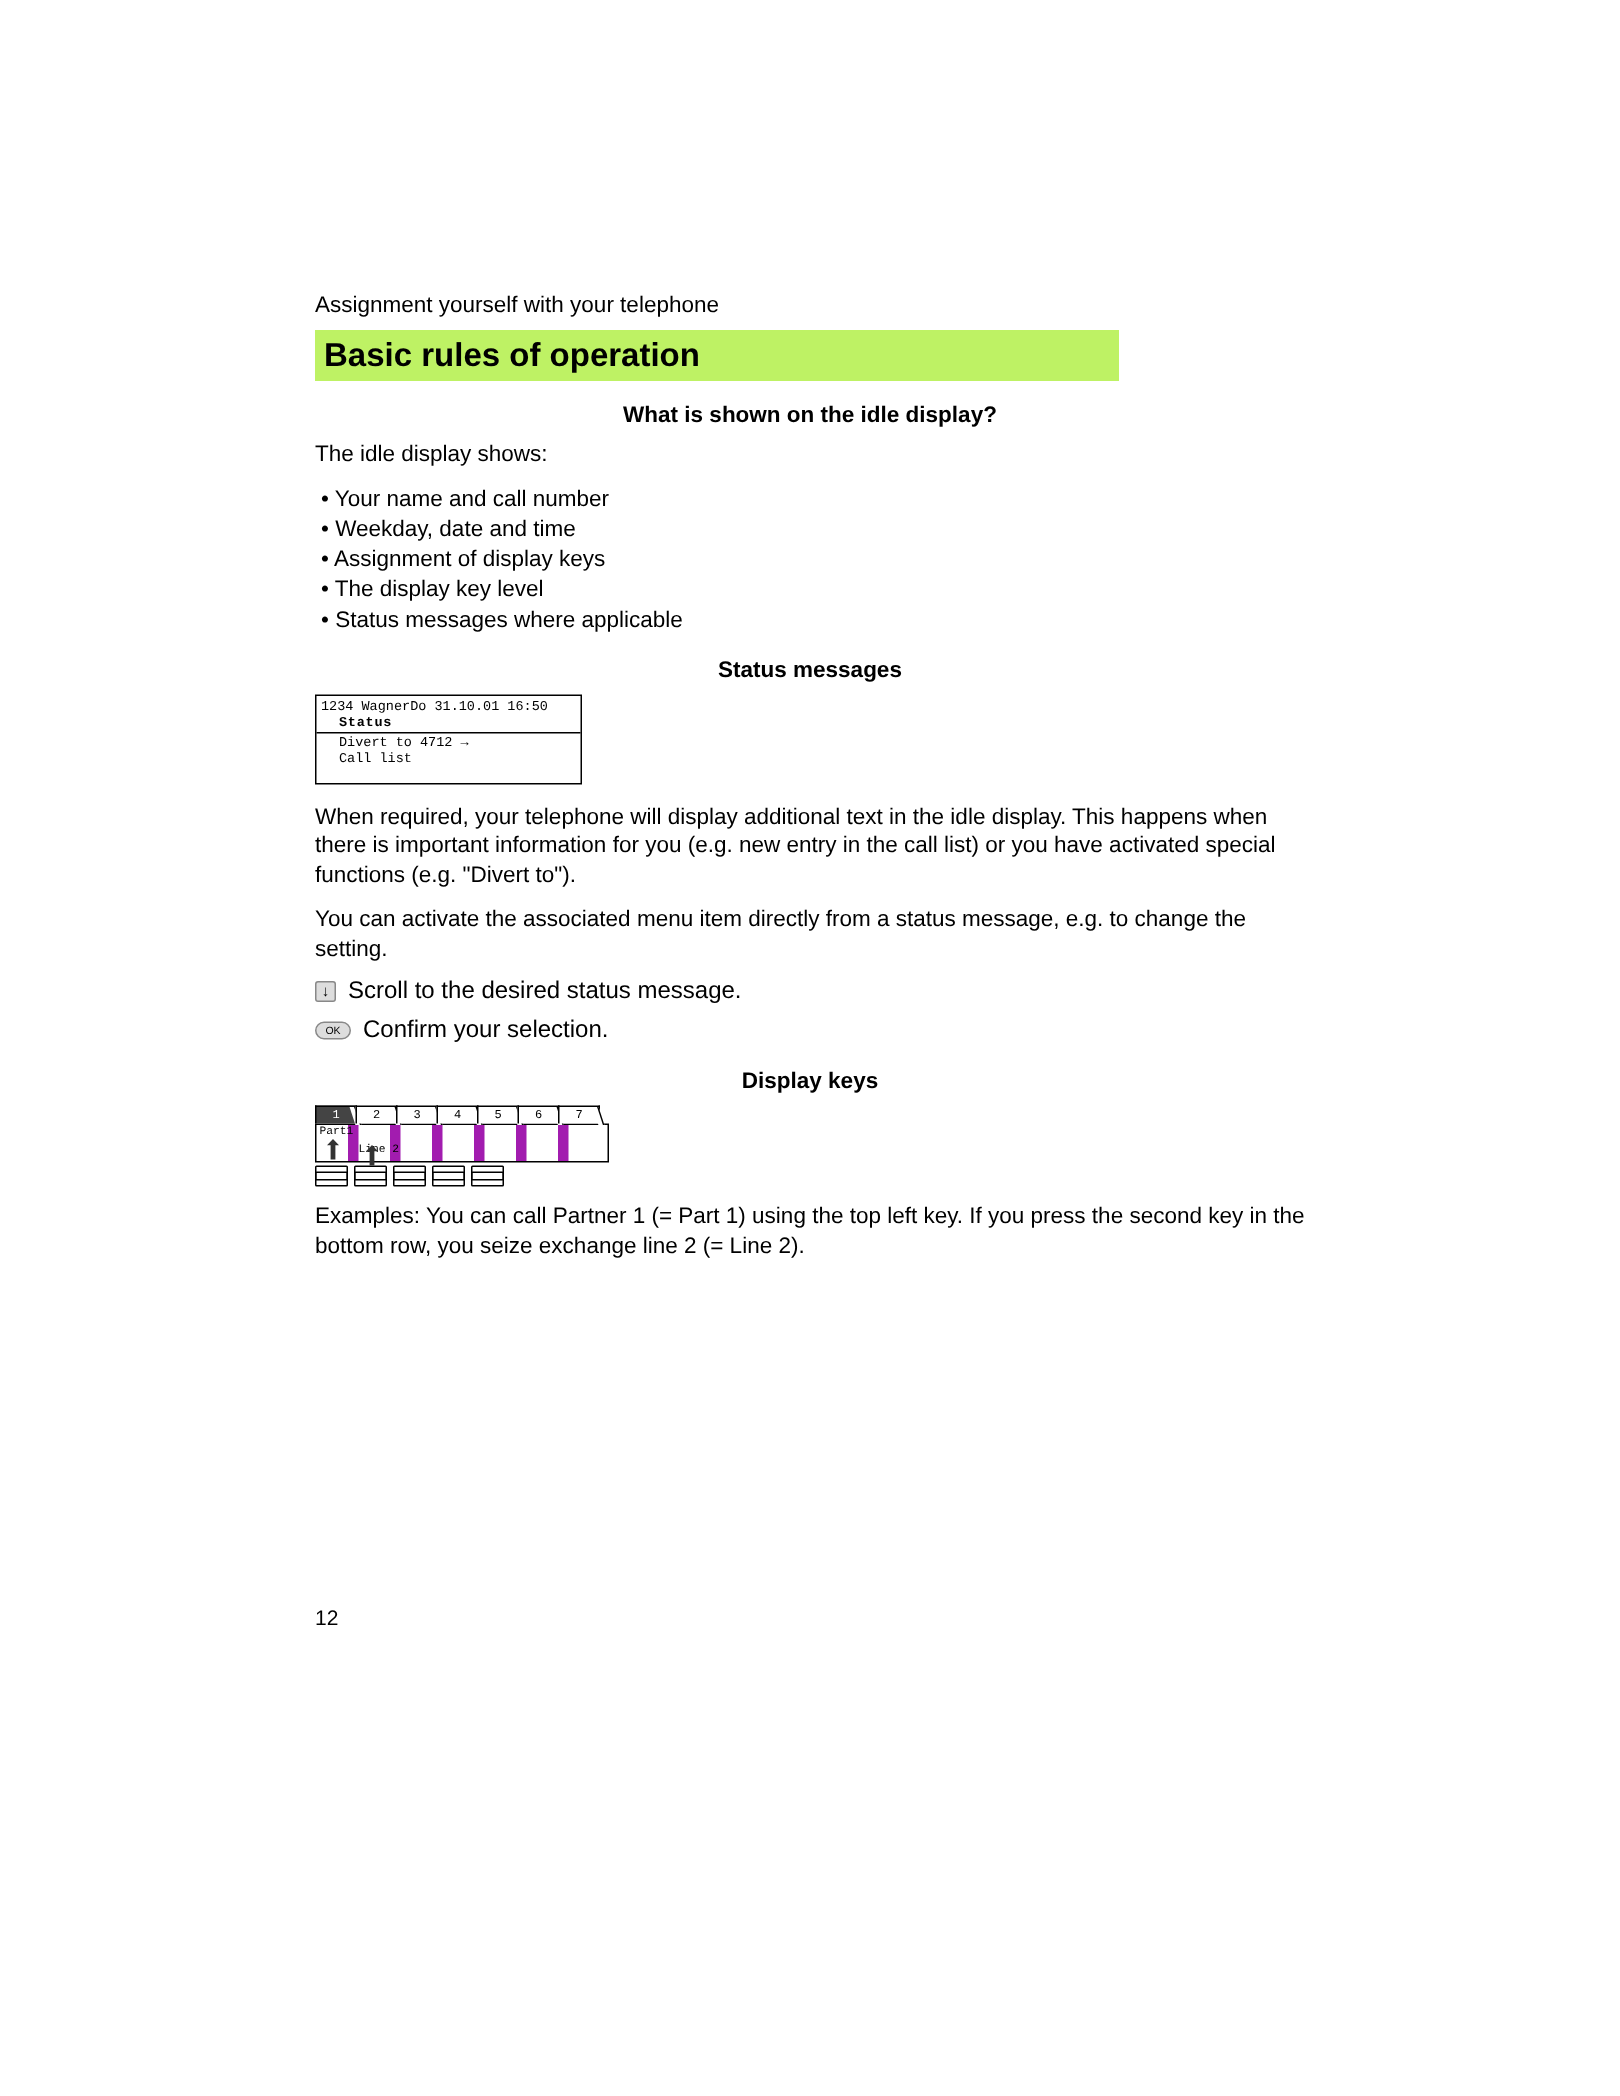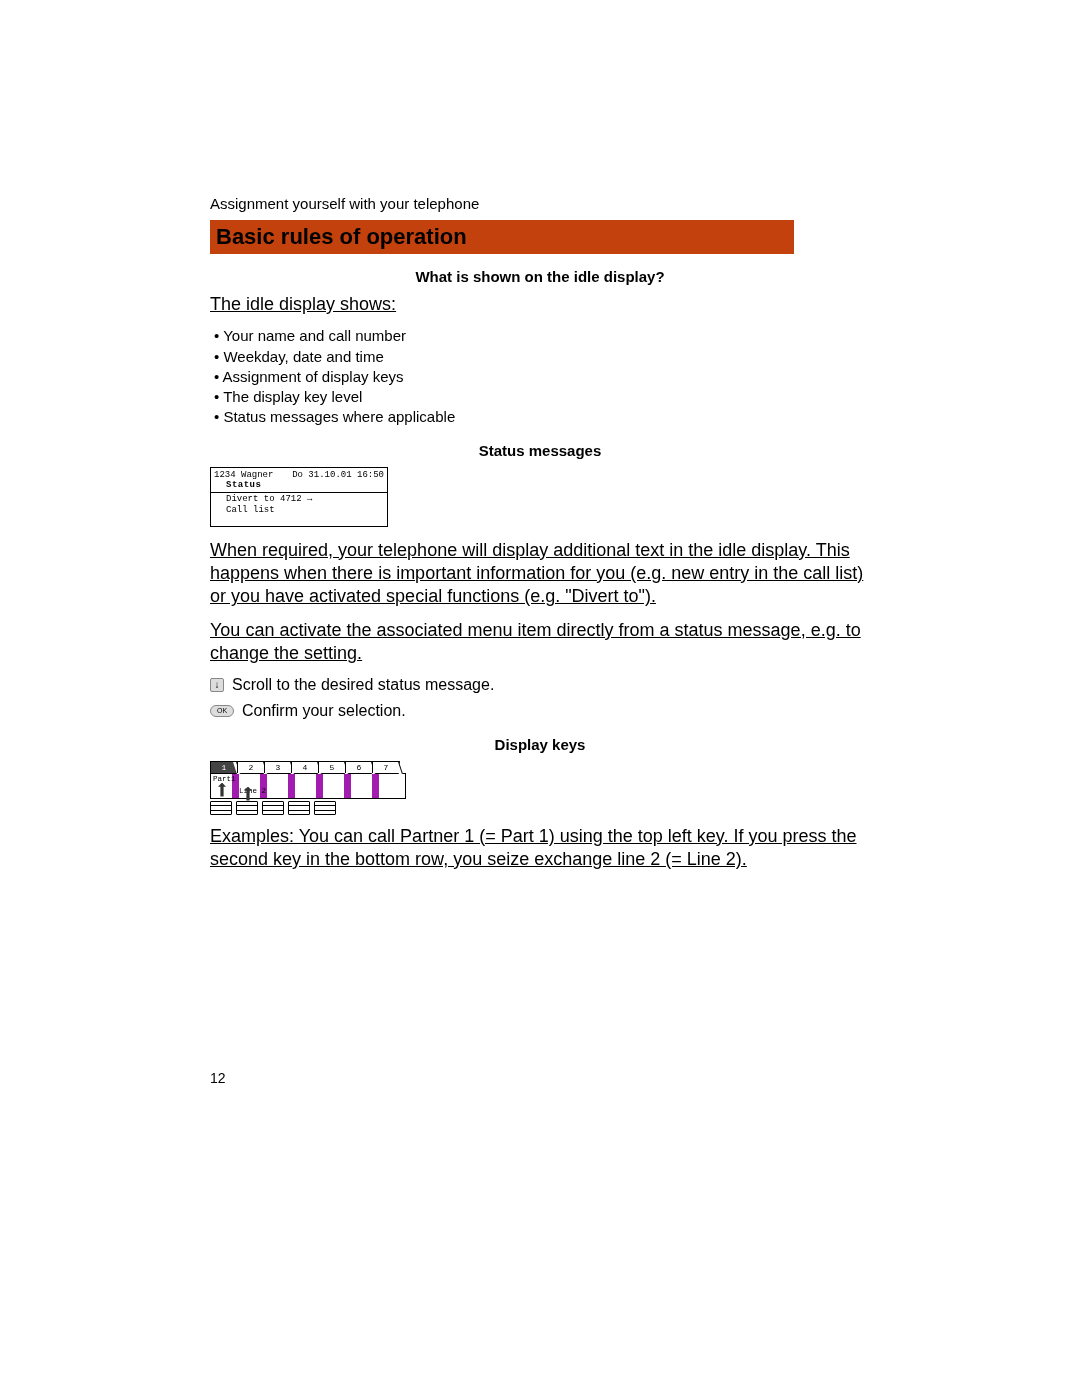--- a/index.html
+++ b/index.html
@@ -1,27 +1,27 @@
 <!DOCTYPE html>
 <html><head>
 <meta charset="utf-8">
 <style>
   * { box-sizing: border-box; margin: 0; padding: 0; }
   html, body { width: 1080px; height: 1397px; background: #fff; font-family: Arial, Helvetica, sans-serif; color: #000; }
   .page { width: 1080px; height: 1397px; position: relative; padding: 195px 210px 0 210px; }
   .breadcrumb { font-size: 15px; margin-bottom: 8px; }
-  .section-title-bar { background: #c2410c; padding: 4px 6px; width: 584px; margin-bottom: 14px; }
+  .section-title-bar { background: #bef264; padding: 4px 6px; width: 536px; margin-bottom: 14px; }
   .section-title { font-size: 22px; font-weight: bold; }
   .subheading { font-size: 15px; font-weight: bold; margin-bottom: 8px; margin-top: 6px; text-align: center; }
-  .body-text { font-size: 18px; line-height: 1.3; margin-bottom: 10px; text-decoration: underline; }
+  .body-text { font-size: 15px; line-height: 1.3; margin-bottom: 10px; }
   ul.bullets { list-style: none; padding-left: 4px; margin-bottom: 14px; }
   ul.bullets li { font-size: 15px; line-height: 1.35; }
   ul.bullets li::before { content: "•  "; }
   .status-box { border: 1px solid #000; width: 178px; height: 60px; margin-bottom: 12px; font-family: "Courier New", monospace; font-size: 9px; line-height: 1.2; padding: 2px 3px 0 3px; position: relative; }
-  .status-box .line1 { display: flex; justify-content: space-between; }
+  .status-box .line1 { display: flex; }
   .status-box .line2 { font-weight: bold; letter-spacing: 0.5px; padding-left: 12px; }
   .status-box .divider { border-top: 1px solid #000; margin: 1px -3px 1px -3px; }
   .status-box .line3 { padding-left: 12px; }
   .status-box .line4 { padding-left: 12px; }
   .icon-row { display: flex; align-items: center; gap: 8px; margin-bottom: 8px; }
   .icon { width: 14px; height: 14px; display: inline-flex; align-items: center; justify-content: center; font-size: 10px; background: #ddd; border: 1px solid #888; border-radius: 2px; }
   .icon.ok { width: 24px; height: 12px; border-radius: 6px; font-size: 7px; }
   .display-diagram { width: 210px; margin-bottom: 10px; }
   .tabs-row { display: flex; gap: 0; }
   .tab { width: 28px; height: 12px; border: 1px solid #000; border-bottom: none; font-family: "Courier New", monospace; font-size: 8px; text-align: center; line-height: 11px; background: #fff; position: relative; }

